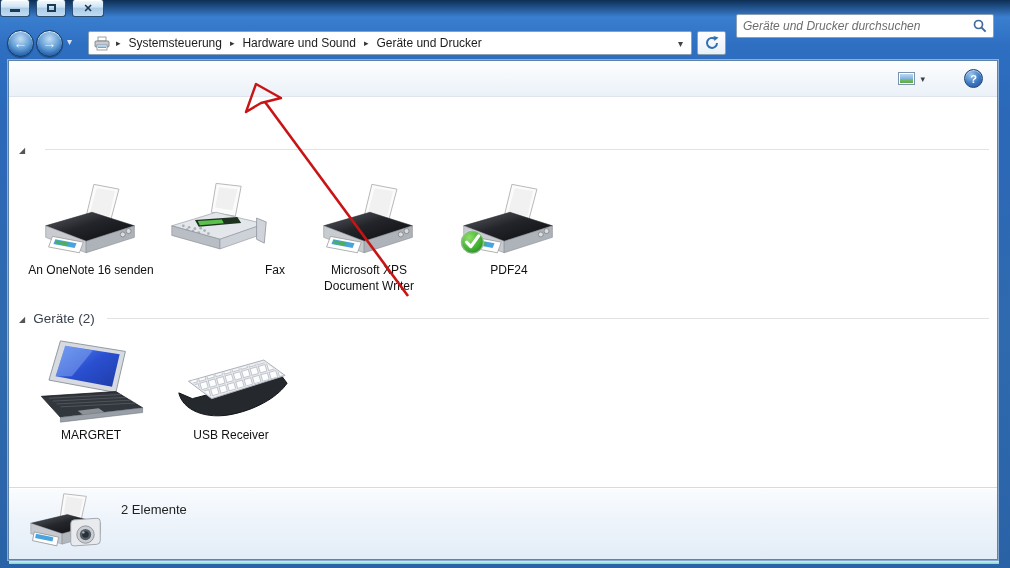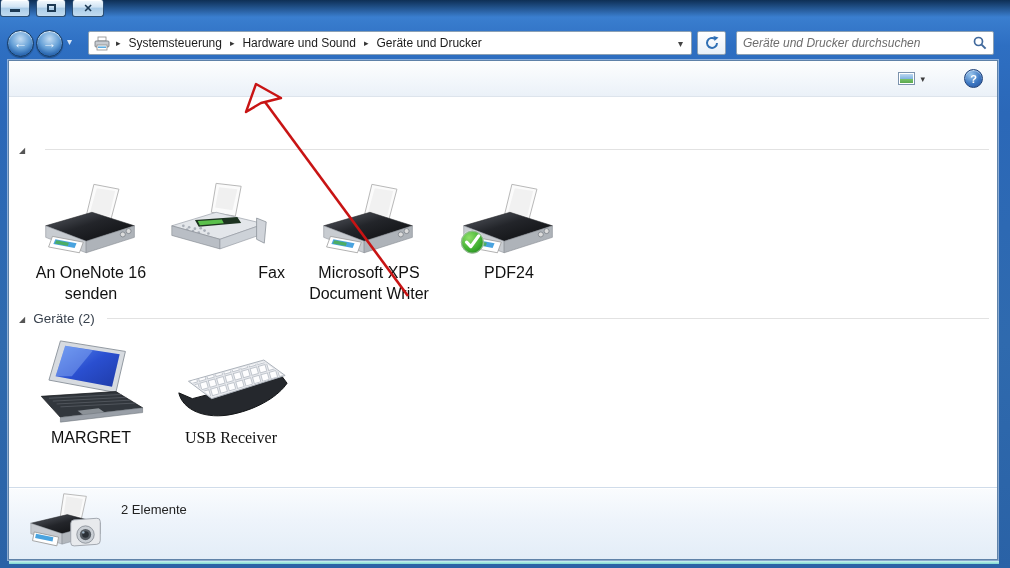--- a/index.html
+++ b/index.html
@@ -34,21 +34,21 @@
     display:flex; align-items:center; padding:0 4px; font-size:12px; color:#1c1c1c; }
   .crumb-sep { font-size:9px; color:#333; padding:0 5px; }
   .crumb { padding:2px 3px; white-space:nowrap; cursor:default; }
   .addr-spacer { flex:1; }
   .addr-drop { color:#444; font-size:10px; padding:0 4px; }
 
   .refresh-btn { position:absolute; left:697px; top:31px; width:29px; height:24px;
     background:linear-gradient(#fff,#e8f0f8); border:1px solid #8ba0b4; border-radius:2px;
     display:flex; align-items:center; justify-content:center; }
 
-  .search-box { position:absolute; left:736px; top:31px; width:258px; height:24px;
+  .search-box { position:absolute; left:736px; top:14px; width:258px; height:24px;
     background:#fff; border:1px solid #8ba0b4; border-radius:2px;
     display:flex; align-items:center; padding:0 6px; }
   .search-box input { flex:1; border:none; outline:none; font-style:italic;
     font-size:12px; color:#6d6d6d; font-family:"Liberation Sans",sans-serif; background:transparent; }
   .search-box input::placeholder { color:#6d6d6d; font-style:italic; }
 
   
   .client { position:absolute; left:8px; top:60px; width:990px; height:500px;
     background:#fff; border:1px solid #5f82a8;
     box-shadow:0 0 0 1px rgba(255,255,255,.45); overflow:hidden; }
@@ -77,27 +77,27 @@
 
   .group-header { position:absolute; left:10px; right:8px; display:flex; align-items:center;
     font-size:13.5px; color:#39424e; }
   .expander { font-size:8px; color:#555; margin-right:8px; transform:translateY(1px); }
   .group-rule { flex:1; height:1px; background:#e2e2e2; margin-left:12px; }
   #printers-header { top:47px; }
   #devices-header { top:213px; }
 
   .tile { position:absolute; width:132px; text-align:center; cursor:default; }
   .tile .icon-box { height:84px; display:flex; align-items:flex-end; justify-content:center; }
-  .tile .tile-label { margin-top:3px; font-size:16px; line-height:1.3; color:#111; }
+  .tile .tile-label { margin-top:3px; font-size:12px; line-height:1.3; color:#111; }
   #tile-p0 { left:16px;  top:78px; }
   #tile-p1 { left:144px; top:78px;text-align:right; }
   #tile-p2 { left:294px; top:78px; }
   #tile-p3 { left:434px; top:78px; }
   #tile-d0 { left:16px;  top:243px; }
-  #tile-d1 { left:156px; top:243px;font-family:Liberation Serif, serif; }
+  #tile-d1 { left:156px; top:243px; }
 
   .details { position:absolute; left:0; right:0; bottom:0; height:72px;
     background:linear-gradient(#fafcfe,#eef4fb 45%,#e3edf7);
     border-top:1px solid #d0dcea; box-shadow:inset 0 1px 0 #fff; }
   .details .big-icon { position:absolute; left:16px; top:4px; }
   .details .status-text { position:absolute; left:112px; top:14px; font-size:13px; color:#222; }
 
   .overlay { position:absolute; left:0; top:0; width:1010px; height:568px;
     pointer-events:none; z-index:50; }
 </style>

